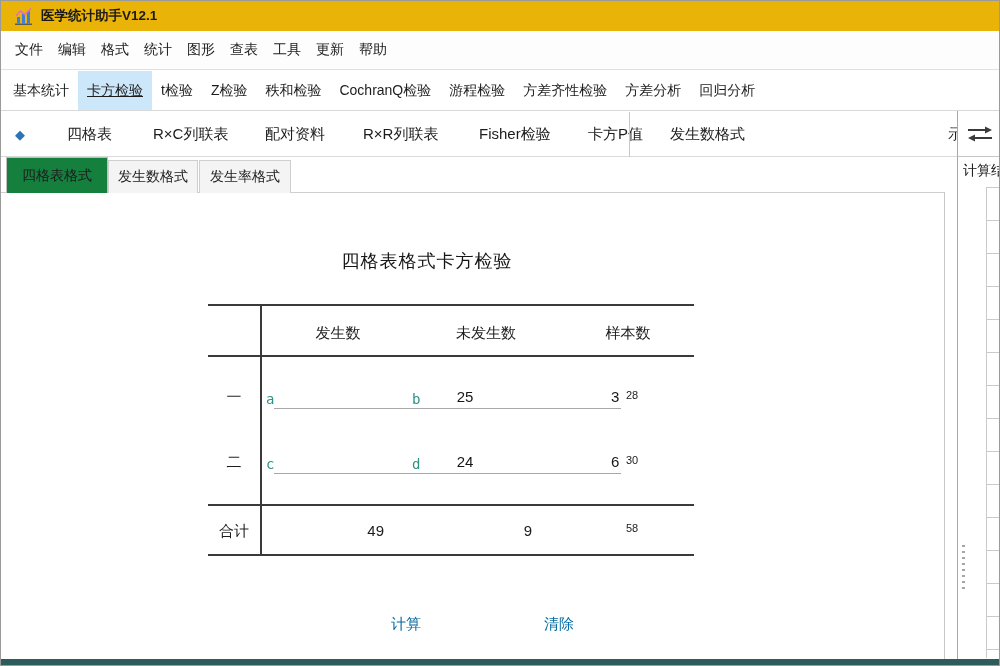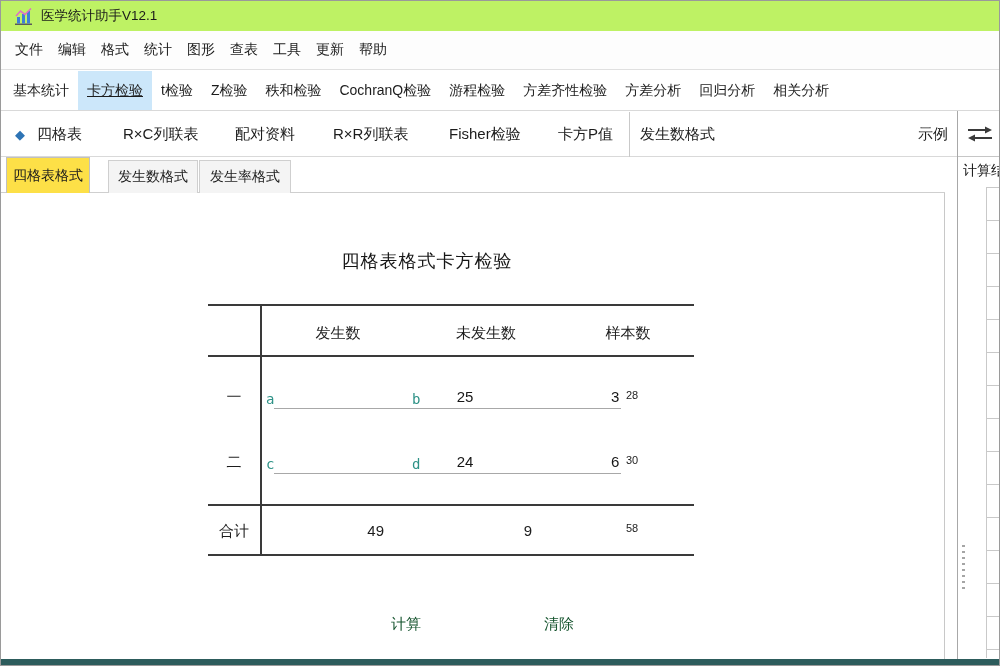--- a/index.html
+++ b/index.html
@@ -1,63 +1,63 @@
 <!DOCTYPE html>
 <html><head>
 <meta charset="utf-8">
 <style>
   * { margin:0; padding:0; box-sizing:border-box; }
   html,body { width:1000px; height:666px; }
   body { font-family:"Liberation Sans","DejaVu Sans",sans-serif; color:#1c1c1c; background:#fff; }
   #app { position:relative; width:1000px; height:666px; background:#fff; border:1px solid #9a9a9a; overflow:hidden; }
 
   
-  .titlebar { position:absolute; left:0; top:0; width:1000px; height:30px; background:#bef264; display:flex; align-items:center; }
+  .titlebar { position:absolute; left:0; top:0; width:1000px; height:30px; background:#eab308; display:flex; align-items:center;font-weight:bold; }
   .app-icon { margin-left:13px; width:19px; height:19px; }
   .title-text { margin-left:8px; font-size:13.5px; color:#1a1a1a; }
 
   
   .menubar { position:absolute; left:0; top:30px; width:1000px; height:39px; background:#fdfdfd; display:flex; align-items:center; padding-left:14px; gap:15px; border-bottom:1px solid #e0e0e0; }
   .menu-item { font-size:14px; padding:2px 0; cursor:default; }
 
   
   .tabbar1 { position:absolute; left:0; top:70px; width:1000px; height:40px; background:#fff; display:flex; align-items:stretch; padding-left:3px; border-bottom:1px solid #d9d9d9; }
   .ptab { font-size:14px; padding:0 9px; display:flex; align-items:center; white-space:nowrap; }
   .ptab.active { background:#cce7fa;text-decoration:underline; }
 
   
   .tabbar2 { position:absolute; left:0; top:111px; width:1000px; height:45px; background:#fff; border-bottom:1px solid #d9d9d9; }
-  .stab { position:absolute; top:50%; transform:translateY(-50%); font-size:15px; white-space:nowrap; }
+  .stab { position:absolute; top:50%; transform:translateY(-50%); font-size:15px; white-space:nowrap;margin-left:30px; }
   .diamond { position:absolute; left:14px; top:50%; transform:translateY(-50%); color:#2e74b5; font-size:13px; }
   .vsep { position:absolute; top:0; width:1px; height:45px; background:#c9c9c9; }
 
   
   .subtabs { position:absolute; left:0; top:156px; width:944px; height:36px; background:#fff; border-bottom:1px solid #cfcfcf; }
   .ftab { position:absolute; font-size:14px; display:flex; align-items:center; justify-content:center; white-space:nowrap; }
-  .ftab.active { left:5px; top:0; height:36px; width:84px; background:#fde047; border:1px solid #c0c0c0; border-bottom:none; z-index:2; }
+  .ftab.active { left:5px; top:0; height:36px; width:102px; background:#15803d; border:1px solid #c0c0c0; border-bottom:none; z-index:2; }
   .ftab.f2 { left:107px; top:3px; height:33px; width:90px; background:#f4f4f4; border:1px solid #cfcfcf; border-bottom:none; }
   .ftab.f3 { left:198px; top:3px; height:33px; width:92px; background:#f4f4f4; border:1px solid #cfcfcf; border-bottom:none; }
 
   
   .content { position:absolute; left:0; top:192px; width:944px; height:466px; background:#fff; border-right:1px solid #c8c8c8; }
   .calc-title { position:absolute; left:156px; top:56px; width:540px; text-align:center; font-size:18px; color:#161616; letter-spacing:1px;font-family:Liberation Serif, serif; }
 
   
   .ftable { position:absolute; left:207px; top:111px; width:486px; height:252px; }
   .hline { position:absolute; left:0; width:486px; height:2px; background:#3a3a3a; }
   .vline { position:absolute; left:52px; top:0; width:2px; height:252px; background:#3a3a3a; }
   .th { position:absolute; top:20px; width:120px; text-align:center; font-size:15px; }
   .rowlab { position:absolute; left:0; width:52px; text-align:center; font-size:15px; }
   .cellgrp { position:absolute; display:flex; align-items:flex-end; height:24px; }
   .key { width:15px; font-family:"DejaVu Sans Mono",monospace; font-size:14px; color:#2e9287; line-height:20px; }
   .cellgrp input { flex:1; border:none; border-bottom:1px solid #a8a8a8; outline:none; background:transparent; text-align:right; font-size:15px; font-family:"Liberation Sans","DejaVu Sans",sans-serif; color:#161616; padding:0 2px 2px 0; height:22px; }
   .sumval { position:absolute; width:88px; text-align:center; font-size:11px; }
   .totval { position:absolute; width:120px; text-align:right; font-size:15px; }
 
-  .flatbtn { position:absolute; width:60px; text-align:center; font-size:15px; color:#14532d; cursor:pointer; }
+  .flatbtn { position:absolute; width:60px; text-align:center; font-size:15px; color:#0369a1; cursor:pointer; }
 
   
   .rp-sep-b { position:absolute; left:956px; top:110px; width:1px; height:548px; background:#a8a8a8; }
   .rp-top { position:absolute; left:957px; top:111px; width:43px; height:45px; background:#fff; border-bottom:1px solid #c6c6c6; display:flex; align-items:center; justify-content:center; }
   .rp-title { position:absolute; left:962px; top:161px; width:38px; overflow:hidden; white-space:nowrap; font-size:14px; color:#151515; }
   .rp-grid { position:absolute; left:985px; top:186px; width:15px; height:471px; border-left:1px solid #c9c9c9; border-top:1px solid #c9c9c9; background:repeating-linear-gradient(to bottom, transparent 0 32px, #c9c9c9 32px 33px); }
   .grip { position:absolute; left:961px; top:544px; width:3px; height:46px; background:repeating-linear-gradient(to bottom, #a5a5a5 0 2px, transparent 2px 6px); }
 
   .bottombar { position:absolute; left:0; top:658px; width:1000px; height:8px; background:#2d5c5c; }
 </style>
@@ -93,21 +93,20 @@
     <span class="ptab">基本统计</span>
     <span class="ptab active">卡方检验</span>
     <span class="ptab">t检验</span>
     <span class="ptab">Z检验</span>
     <span class="ptab">秩和检验</span>
     <span class="ptab">CochranQ检验</span>
     <span class="ptab">游程检验</span>
     <span class="ptab">方差齐性检验</span>
     <span class="ptab">方差分析</span>
     <span class="ptab">回归分析</span>
-    <span class="ptab">相关分析</span>
   </div>
 
   <div class="tabbar2">
     <span class="diamond">◆</span>
     <span class="stab" style="left:36px">四格表</span>
     <span class="stab" style="left:122px">R×C列联表</span>
     <span class="stab" style="left:234px">配对资料</span>
     <span class="stab" style="left:332px">R×R列联表</span>
     <span class="stab" style="left:448px">Fisher检验</span>
     <span class="stab" style="left:557px">卡方P值</span>

